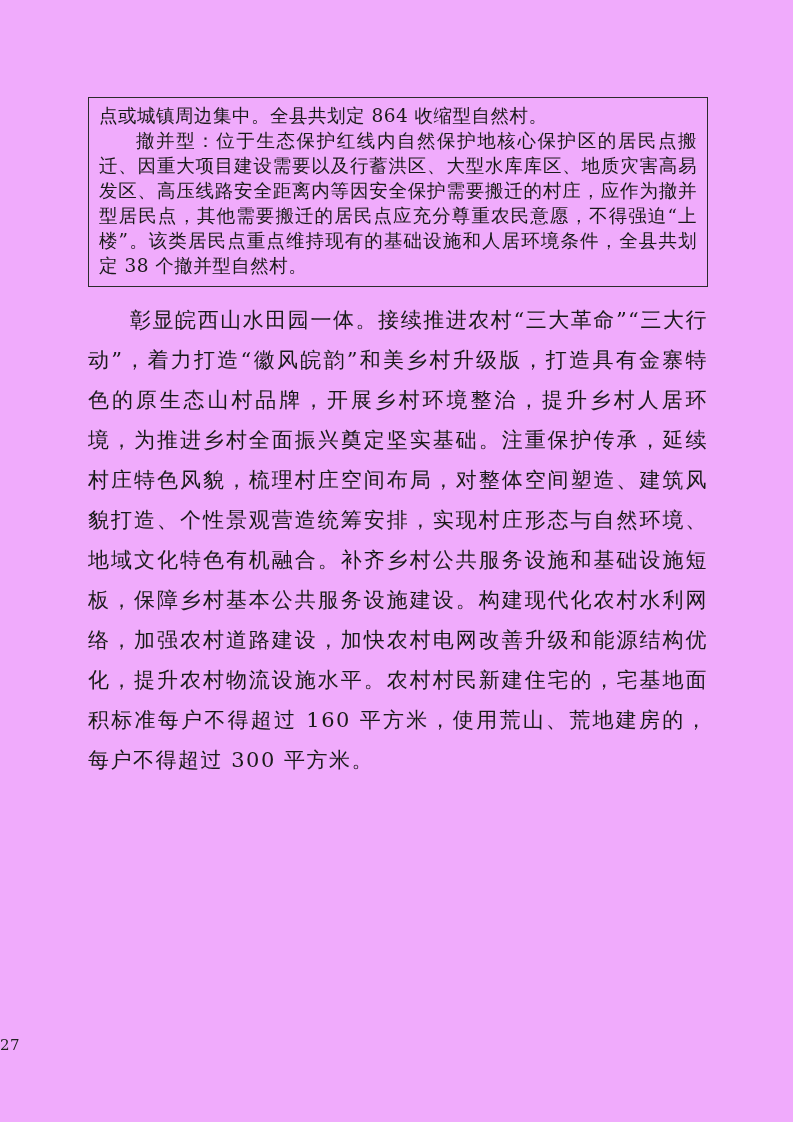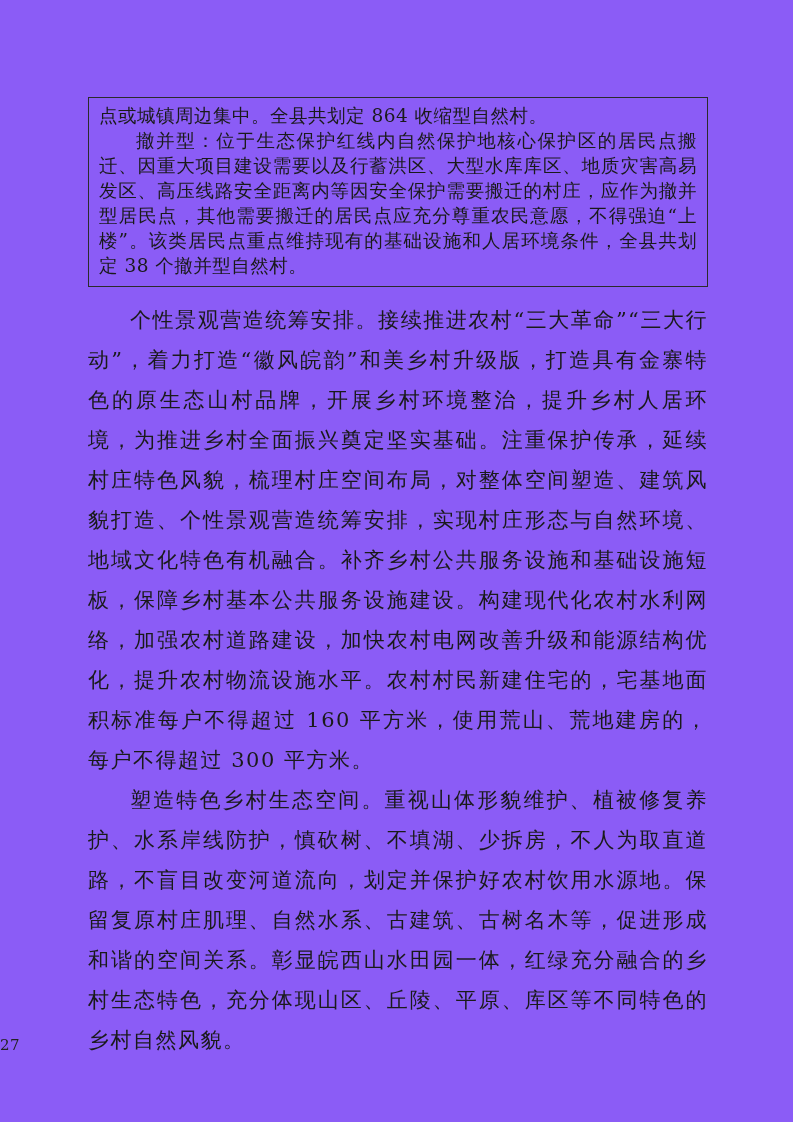--- a/index.html
+++ b/index.html
@@ -5,21 +5,21 @@
   html, body {
     margin: 0;
     padding: 0;
     background: #e8e8e8;
   }
   .page {
     position: relative;
     width: 793px;
     height: 1122px;
     margin: 0 auto;
-    background: #8b5cf6;
+    background: #f0abfc;
     font-family: "DejaVu Serif", "Liberation Serif", serif;
     color: #1a1a1a;
     box-sizing: border-box;
     padding: 97px 85px 0 88px;
     overflow: hidden;
   }
   .callout-box {
     border: 1.5px solid #2b2b2b;
     box-sizing: border-box;
     padding: 5px 10px 8px 10px;
@@ -63,22 +63,19 @@
 <div class="page">
 
   <div class="callout-box">
     <p>点或城镇周边集中。全县共划定 864 收缩型自然村。</p>
     <p class="indent-2em">
       <span class="lead-bold">撤并型：</span><span>位于生态保护红线内自然保护地核心保护区的居民点搬迁、因重大项目建设需要以及行蓄洪区、大型水库库区、地质灾害高易发区、高压线路安全距离内等因安全保护需要搬迁的村庄，应作为撤并型居民点，其他需要搬迁的居民点应充分尊重农民意愿，不得强迫“上楼”。该类居民点重点维持现有的基础设施和人居环境条件，全县共划定 38 个撤并型自然村。</span>
     </p>
   </div>
 
   <p class="body-para">
-    <span class="lead-bold">个性景观营造统筹安排。</span><span>接续推进农村“三大革命”“三大行动”，着力打造“徽风皖韵”和美乡村升级版，打造具有金寨特色的原生态山村品牌，开展乡村环境整治，提升乡村人居环境，为推进乡村全面振兴奠定坚实基础。注重保护传承，延续村庄特色风貌，梳理村庄空间布局，对整体空间塑造、建筑风貌打造、个性景观营造统筹安排，实现村庄形态与自然环境、地域文化特色有机融合。补齐乡村公共服务设施和基础设施短板，保障乡村基本公共服务设施建设。构建现代化农村水利网络，加强农村道路建设，加快农村电网改善升级和能源结构优化，提升农村物流设施水平。农村村民新建住宅的，宅基地面积标准每户不得超过 160 平方米，使用荒山、荒地建房的，每户不得超过 300 平方米。</span>
+    <span class="lead-bold">彰显皖西山水田园一体。</span><span>接续推进农村“三大革命”“三大行动”，着力打造“徽风皖韵”和美乡村升级版，打造具有金寨特色的原生态山村品牌，开展乡村环境整治，提升乡村人居环境，为推进乡村全面振兴奠定坚实基础。注重保护传承，延续村庄特色风貌，梳理村庄空间布局，对整体空间塑造、建筑风貌打造、个性景观营造统筹安排，实现村庄形态与自然环境、地域文化特色有机融合。补齐乡村公共服务设施和基础设施短板，保障乡村基本公共服务设施建设。构建现代化农村水利网络，加强农村道路建设，加快农村电网改善升级和能源结构优化，提升农村物流设施水平。农村村民新建住宅的，宅基地面积标准每户不得超过 160 平方米，使用荒山、荒地建房的，每户不得超过 300 平方米。</span>
   </p>
 
-  <p class="body-para">
-    <span class="lead-bold">塑造特色乡村生态空间。</span><span>重视山体形貌维护、植被修复养护、水系岸线防护，慎砍树、不填湖、少拆房，不人为取直道路，不盲目改变河道流向，划定并保护好农村饮用水源地。保留复原村庄肌理、自然水系、古建筑、古树名木等，促进形成和谐的空间关系。彰显皖西山水田园一体，红绿充分融合的乡村生态特色，充分体现山区、丘陵、平原、库区等不同特色的乡村自然风貌。</span>
-  </p>
 
   <div class="page-number">27</div>
 
 </div>
 
 </body></html>

